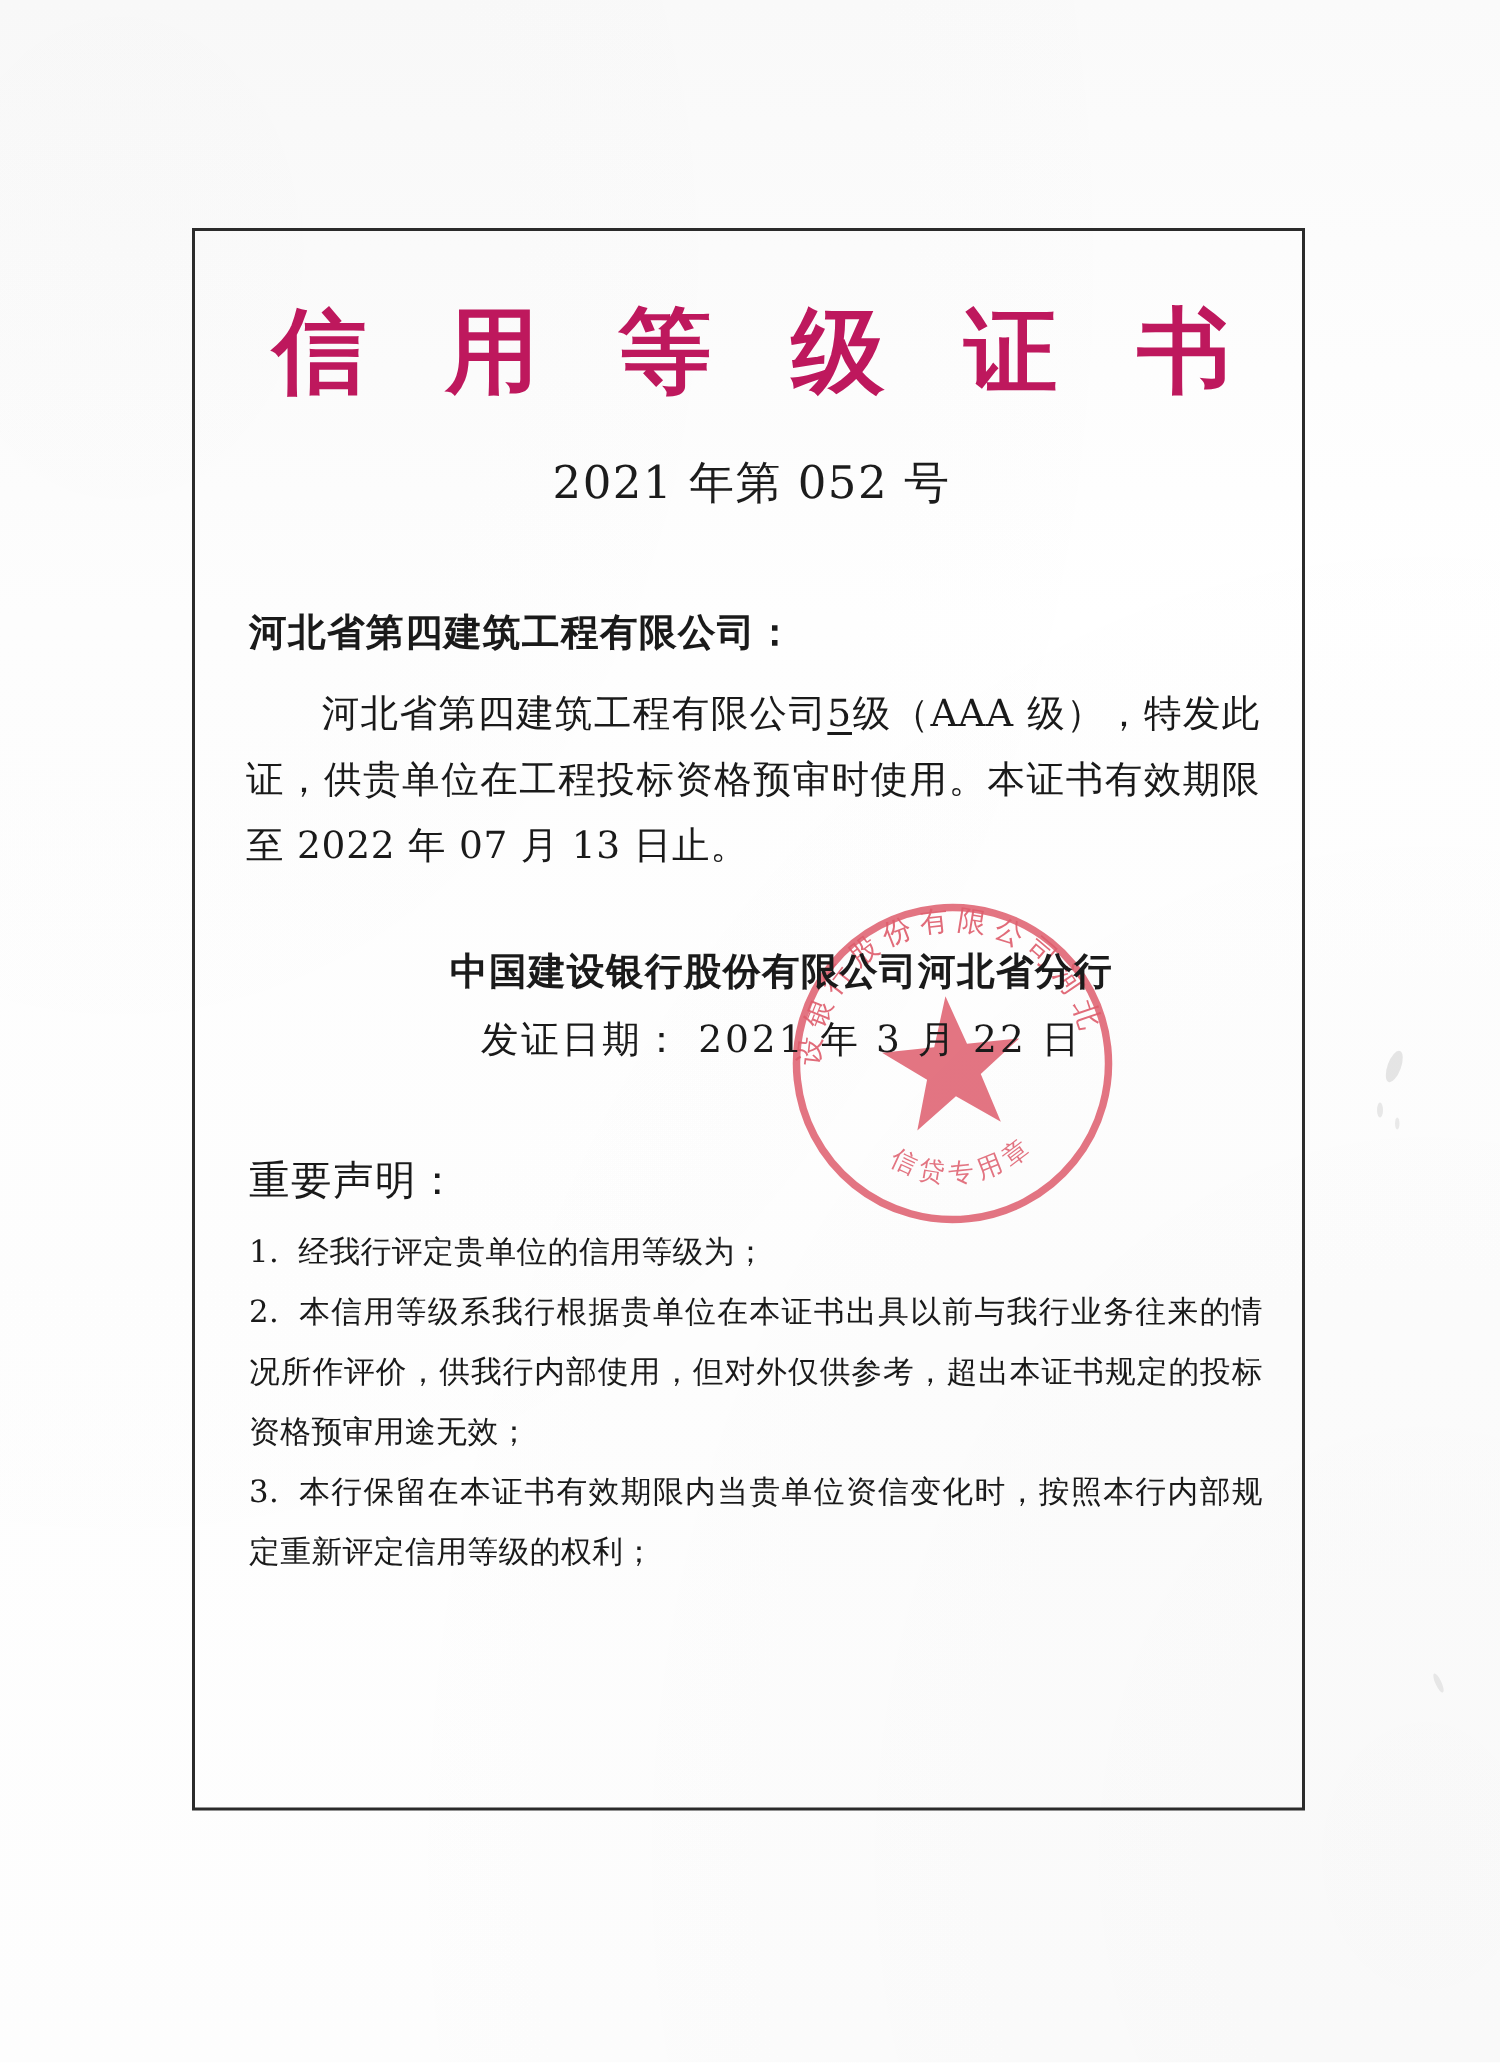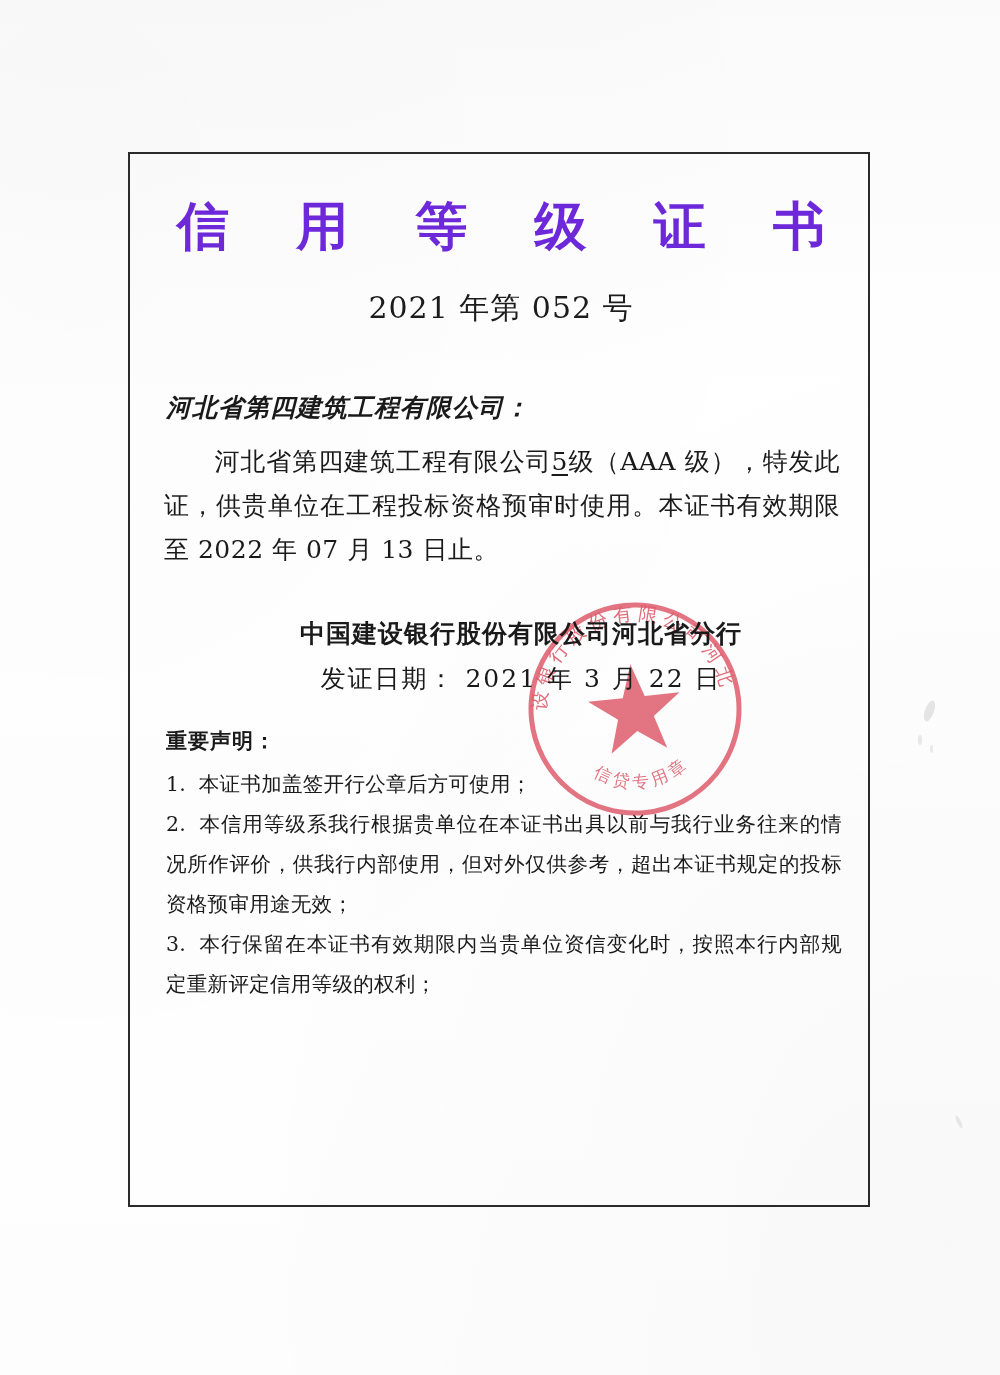--- a/index.html
+++ b/index.html
@@ -48,43 +48,42 @@
     left: 0;
     top: 0;
     width: 742px;
     box-sizing: border-box;
     padding: 0 22px;
   }
 
   .title {
     margin-top: 38px;
     text-align: center;
-    font-size: 52px;
+    font-size: 62px;
     font-weight: bold;
     letter-spacing: 18px;
     text-indent: 18px;
-    font-family: Liberation Mono, monospace;
-    color: #6d28d9;
+    font-family: Liberation Sans, sans-serif;
+    color: #be185d;
   }
 
   .docnum {
     margin-top: 26px;
     text-align: center;
     font-size: 30px;
     letter-spacing: 1px;
     color: #1c1c1c;
   }
 
   .addressee {
     margin-top: 62px;
     padding-left: 14px;
     font-size: 25px;
     font-weight: bold;
     letter-spacing: 1px;
-    font-style: italic;
   }
 
   .body-para {
     margin-top: 16px;
     padding-left: 12px;
     padding-right: 10px;
     font-size: 25px;
     line-height: 1.75;
     text-align: justify;
     letter-spacing: 0.5px;
@@ -120,24 +119,24 @@
     left: 390px;
     top: 440px;
     width: 230px;
     height: 230px;
     z-index: 2;
     opacity: 0.82;
     pointer-events: none;
   }
 
   .notice-title {
-    margin-top: 32px;
+    margin-top: 60px;
     padding-left: 14px;
-    font-size: 21px;
-    font-weight: bold;
+    font-size: 27px;
+    font-weight: normal;
     letter-spacing: 1px;
   }
   .notice-list {
     margin: 10px 0 0 0;
     padding: 0 8px 0 14px;
     list-style: none;
   }
   .notice-list li {
     font-size: 20.5px;
     line-height: 1.95;
@@ -180,21 +179,21 @@
 
     <div class="signature-block">
       <div class="issuer">中国建设银行股份有限公司河北省分行</div>
       <div class="issue-date">发证日期： 2021 年 3 月 22 日</div>
     </div>
 
     <div class="notice-title">重要声明：</div>
 
     <ul class="notice-list">
       <li>
-        <span class="lead">1.</span><span>本证书加盖签开行公章后方可使用；</span>
+        <span class="lead">1.</span><span>经我行评定贵单位的信用等级为；</span>
       </li>
       <li>
         <span class="lead">2.</span><span>本信用等级系我行根据贵单位在本证书出具以前与我行业务往来的情况所作评价，供我行内部使用，但对外仅供参考，超出本证书规定的投标资格预审用途无效；</span>
       </li>
       <li>
         <span class="lead">3.</span><span>本行保留在本证书有效期限内当贵单位资信变化时，按照本行内部规定重新评定信用等级的权利；</span>
       </li>
     </ul>
 
   </div>

